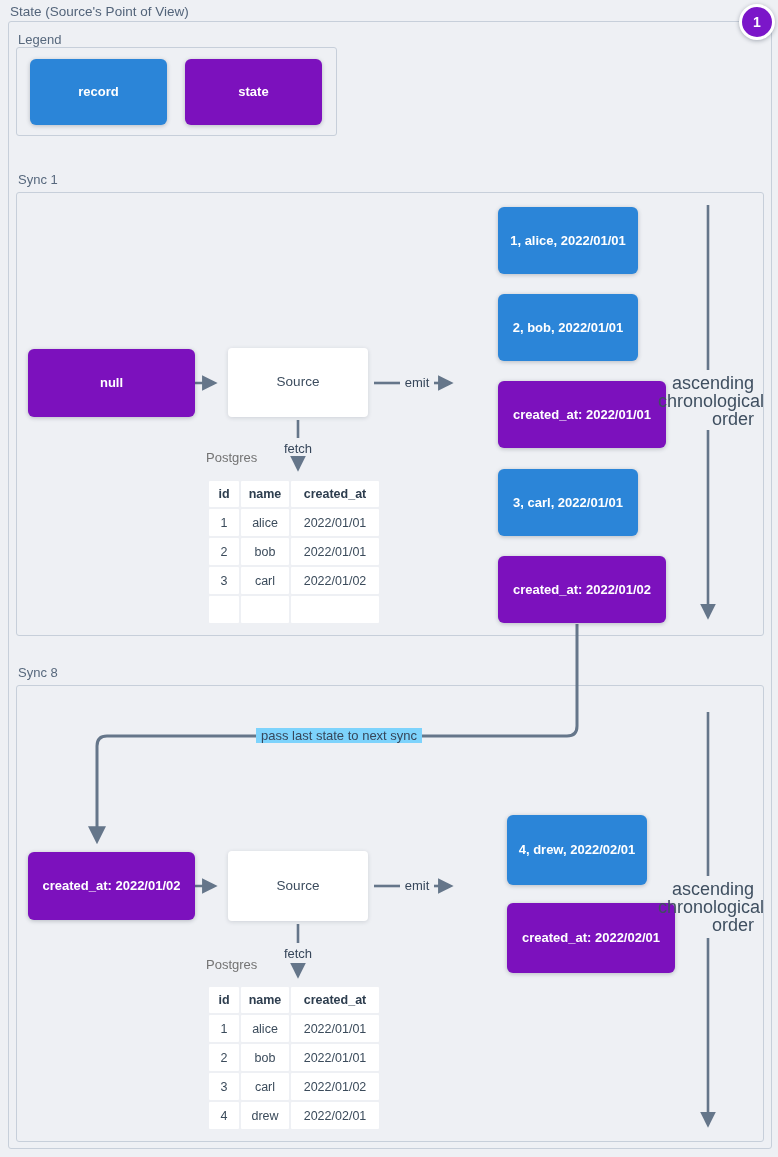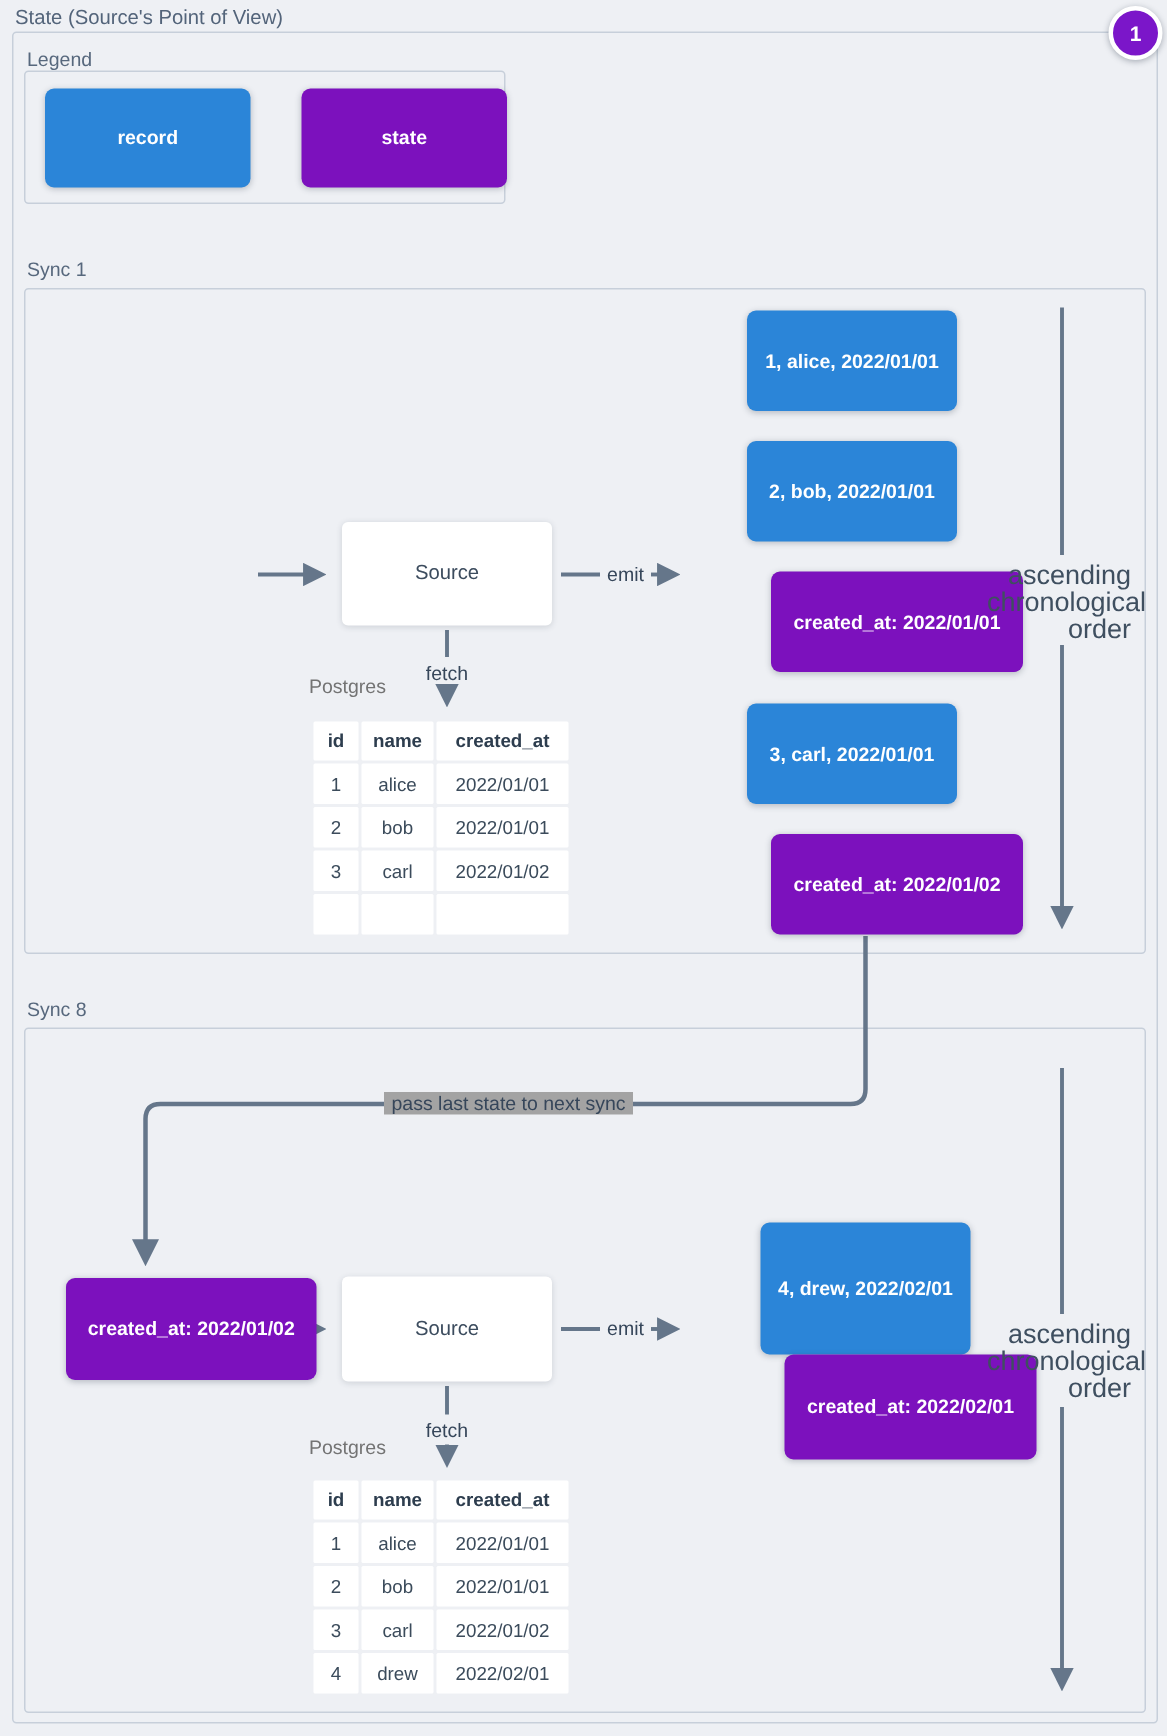--- a/index.html
+++ b/index.html
@@ -16,32 +16,32 @@
     display:flex;align-items:center;justify-content:center;
     color:#fff;font-size:14px;font-weight:700;box-shadow:0 1px 4px rgba(30,40,60,.35);
     z-index:30;
   }
   .node{
     position:absolute;border-radius:6px;display:flex;align-items:center;justify-content:center;
     text-align:center;font-weight:700;font-size:13px;color:#fff;line-height:1.65;
     box-shadow:0 1px 4px rgba(40,50,70,.28);z-index:5;
   }
   .node.blue{background:#2b85d8;}
-  .node.purple{background:#7c11bd;margin-left:16px;}
+  .node.purple{background:#7c11bd;}
   .node.white{background:#ffffff;color:#3c4c5e;font-weight:400;font-size:13.5px;
     border-radius:4px;box-shadow:0 1px 4px rgba(40,50,70,.16);}
   .nowrap{white-space:nowrap;}
   .wrap{padding:0 14px;}
   .flow-label{position:absolute;font-size:13px;color:#36465a;z-index:10;}
   .order-label{
     position:absolute;width:96px;text-align:right;font-size:18px;color:#3f4f60;
     line-height:18px;z-index:10;
   }
   .pass-label{
-    position:absolute;left:256px;top:728px;background:#a3a3a3;padding:0 5px;
+    position:absolute;left:256px;top:728px;background:#7dd3fc;padding:0 5px;
     font-size:13px;color:#36465a;z-index:10;white-space:nowrap;
   }
   .db-label{position:absolute;font-size:13px;color:#737373;z-index:10;}
   table.db{
     position:absolute;border-collapse:separate;border-spacing:2px;z-index:5;
   }
   table.db td,table.db th{
     background:#ffffff;height:27px;padding:0 6px;text-align:center;
     font-size:12.5px;color:#3b4b5b;font-weight:400;border-radius:1px;
   }
@@ -61,20 +61,21 @@
   <div class="badge">1</div>
 
   <div class="frame-label" style="left:18px;top:32px;">Legend</div>
   <div class="frame" style="left:16px;top:47px;width:319px;height:87px;"></div>
   <div class="node blue" style="left:30px;top:59px;width:137px;height:66px;">record</div>
   <div class="node purple" style="left:185px;top:59px;width:137px;height:66px;">state</div>
 
   <div class="frame-label" style="left:18px;top:172px;">Sync 1</div>
   <div class="frame" style="left:16px;top:192px;width:746px;height:442px;"></div>
 
+  <div class="node purple wrap" style="left:28px;top:349px;width:139px;height:68px;">null</div>
   <div class="node white" style="left:228px;top:348px;width:140px;height:69px;">Source</div>
 
   <div class="flow-label" style="left:401px;top:375px;width:32px;text-align:center;">emit</div>
   <div class="flow-label" style="left:274px;top:441px;width:48px;text-align:center;">fetch</div>
   <div class="db-label" style="left:206px;top:450px;">Postgres</div>
 
   <table class="db" style="left:207px;top:479px;">
     <tbody>
         <tr>
       <th class="c-id">id</th>
@@ -147,21 +148,21 @@
       <td>2022/01/02</td>
     </tr>
     <tr>
       <td>4</td>
       <td>drew</td>
       <td>2022/02/01</td>
     </tr>
   </tbody>
     </table>
 
-  <div class="node blue nowrap" style="left:507px;top:815px;width:140px;height:88px;">4, drew, 2022/02/01</div>
+  <div class="node blue nowrap" style="left:507px;top:815px;width:140px;height:70px;">4, drew, 2022/02/01</div>
   <div class="node purple wrap" style="left:507px;top:903px;width:140px;height:70px;">created_at: 2022/02/01</div>
 
   <div class="order-label" style="left:658px;top:880px;">ascending chronological order</div>
 
   <svg class="wires" width="778" height="1157" viewBox="0 0 778 1157">
     <defs>
       <marker id="ah" markerWidth="6" markerHeight="6" refX="4.6" refY="3" orient="auto">
         <path d="M0,0 L6,3 L0,6 z" fill="#65768a"></path>
       </marker>
     </defs>

